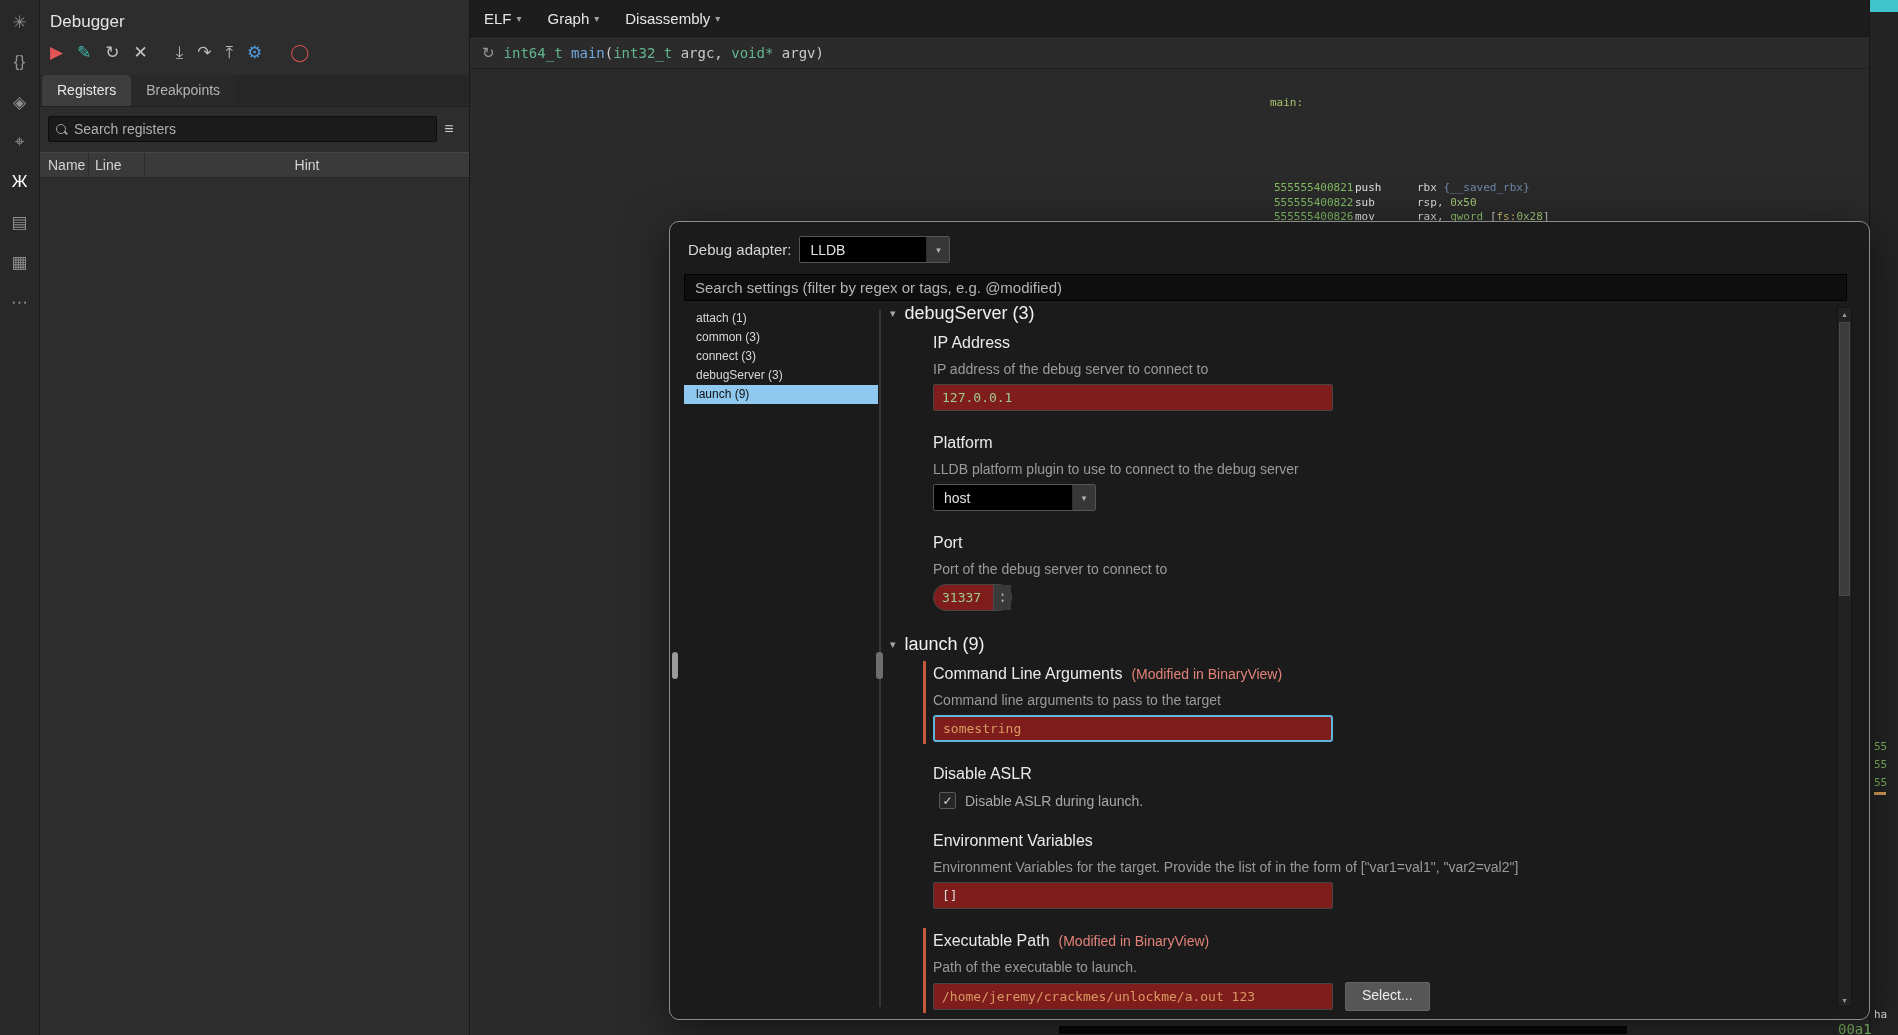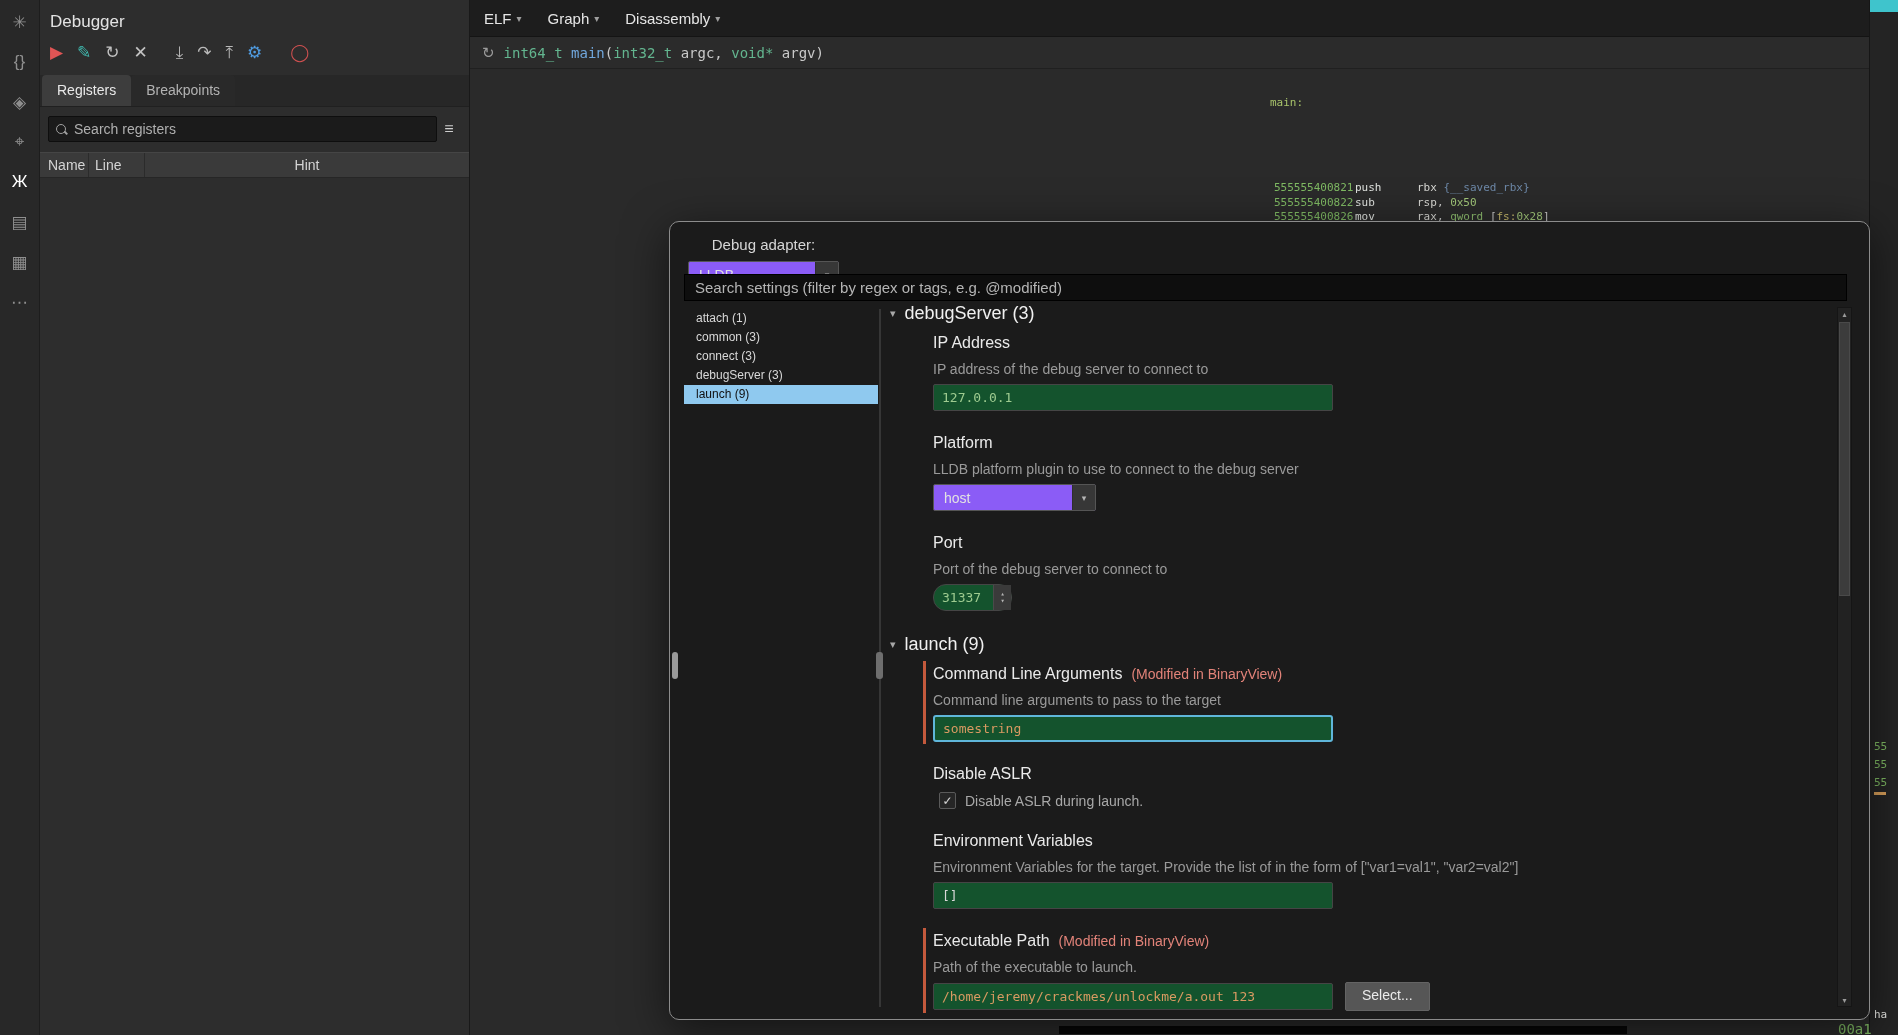--- a/index.html
+++ b/index.html
@@ -56,22 +56,22 @@
   #featuremap-chip{position:absolute;left:0;top:0;width:100%;height:12px;}
   .frag55{position:absolute;left:4px;font-family:"DejaVu Sans Mono",monospace;font-size:11px;color:#7fba63;}
   #frag-dash{position:absolute;left:4px;top:792px;width:12px;height:3px;background:#d9a05a;}
   #frag-ha{position:absolute;left:4px;top:1008px;font-family:"DejaVu Sans Mono",monospace;font-size:11px;color:#e4e4e0;}
   #bottom-black-bar{position:absolute;left:1059px;top:1026px;width:568px;height:8px;background:#070707;z-index:4;}
   #frag-00a1{position:absolute;left:1838px;top:1021px;font-family:"DejaVu Sans Mono",monospace;font-size:14px;color:#7fba63;z-index:5;}
 
   
   #dialog{position:absolute;left:669px;top:221px;width:1201px;height:799px;background:#1b1b1b;border:1px solid #8c8c8c;
           border-radius:10px;box-shadow:0 10px 45px rgba(0,0,0,.55);z-index:10;box-sizing:border-box;overflow:hidden;}
-  #adapter-row{position:absolute;left:18px;top:14px;display:flex;align-items:center;gap:8px;font-size:15px;color:#d6d6d6;flex-direction:column;}
-  .select-box{display:flex;align-items:center;height:27px;background:#8b5cf6;border:1px solid #555;border-radius:2px;
+  #adapter-row{position:absolute;left:18px;top:14px;display:flex;align-items:center;gap:8px;font-size:15px;color:#d6d6d6;}
+  .select-box{display:flex;align-items:center;height:27px;background:#000000;border:1px solid #555;border-radius:2px;
               box-sizing:border-box;cursor:pointer;}
   .select-val{padding:0 10px;font-size:14px;color:#e2e2e2;flex:1;}
   .select-arrow{width:22px;align-self:stretch;background:#373737;border-left:1px solid #2e2e2e;display:flex;align-items:center;justify-content:center;font-size:9px;color:#b5b5b5;}
   #adapter-select{width:151px;}
   #settings-search{position:absolute;left:14px;top:52px;width:1163px;height:27px;background:#0e0e0e;border:1px solid #000;
                    box-sizing:border-box;display:flex;align-items:center;padding:0 10px;font-size:15px;color:#b5b5b5;cursor:text;}
 
   #cat-list{position:absolute;left:14px;top:87px;width:194px;bottom:14px;overflow:hidden;}
   .cat-item{height:19px;line-height:19px;padding-left:12px;font-size:12px;color:#d8d8d8;cursor:pointer;white-space:nowrap;}
   .cat-item.selected{background:#8fc9ef;color:#101010;}
@@ -87,21 +87,21 @@
   .setting-body{display:none;}
   .row.kind-setting .setting-body{display:block;margin:0 0 23px 52px;position:relative;}
   .row.modified .setting-body::before{content:"";position:absolute;left:-10px;top:-4px;bottom:-2px;width:3px;background:#c3593c;}
   .name-row{display:flex;align-items:baseline;gap:9px;margin-bottom:9px;}
   .sname{font-size:16px;color:#eaeaea;}
   .badge{font-size:14px;color:#e28379;}
   .badge:empty{display:none;}
   .desc{font-size:14px;color:#9a9a9a;margin-bottom:7px;}
   .desc:empty{display:none;}
   .input-row{display:flex;align-items:center;gap:12px;}
-  .text-input{display:none;position:relative;width:400px;height:27px;background:#14532d;border:1px solid #454545;border-radius:2px;
+  .text-input{display:none;position:relative;width:400px;height:27px;background:#7f1d1d;border:1px solid #454545;border-radius:2px;
               box-sizing:border-box;align-items:center;padding:0 8px;font-family:"DejaVu Sans Mono",monospace;font-size:13px;cursor:text;}
   .row.type-text .text-input,.row.type-number .text-input,.row.type-text-button .text-input{display:flex;}
   .row.type-number .text-input{width:79px;padding-right:22px;border-radius:13px;}
   .row.focused .text-input{border:2px solid #5fb6da;border-radius:3px;}
   .val{color:#d8d8d8;white-space:nowrap;overflow:hidden;}
   .row.value_style-green .val{color:#9ecb90;}
   .row.value_style-orange .val{color:#d99a62;}
   .spin{display:none;position:absolute;right:0;top:0;bottom:0;width:17px;background:#3a3a3a;border-left:1px solid #4a4a4a;
         flex-direction:column;align-items:center;justify-content:center;color:#b5b5b5;font-size:7px;line-height:7px;cursor:pointer;}
   .row.type-number .spin{display:flex;}

